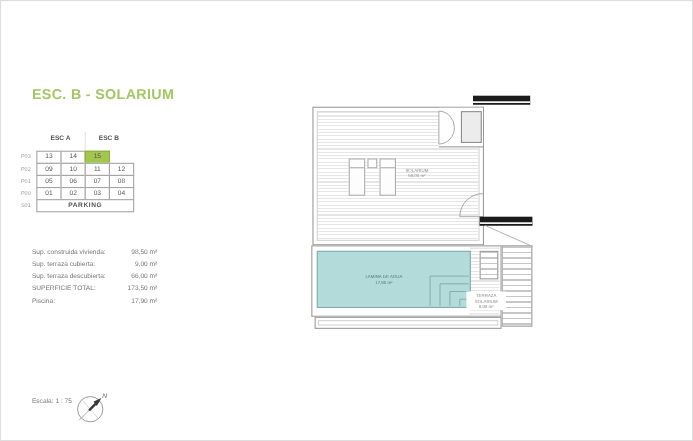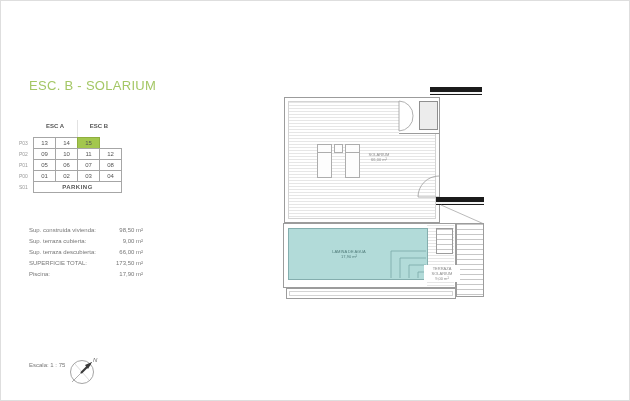--- a/index.html
+++ b/index.html
@@ -2,21 +2,21 @@
 <html><head>
 <meta charset="utf-8">
 <style>
   html,body { margin:0; padding:0; background:#fff; }
   .sheet {
     position:relative; width:630px; height:401px; background:#ffffff;
     border:1px solid #dedede; box-sizing:border-box; overflow:hidden;
     font-family:"Liberation Sans", sans-serif;
   }
   
-  .title { position:absolute; left:28px; top:77px; font-size:13px; letter-spacing:.3px; color:#a4c765; }
+  .title { position:absolute; left:28px; top:77px; font-size:13px; letter-spacing:.3px; color:#a4c765;font-weight:bold; }
 
   
   .ut { position:absolute; left:18px; top:119px; }
   .ut-head { position:relative; height:17px; width:102px; }
   .ut-head .grp { position:absolute; top:3px; width:44px; text-align:center; font-size:6px; font-weight:bold; color:#555; }
   .grp-a { left:14px; } .grp-b { left:58px; }
   .ut-sep { position:absolute; left:58px; top:0; width:1px; height:17px; background:#e2e2e2; }
   .ut-row { display:flex; height:12px; margin-top:-1px; }
   .ut-row.first { margin-top:0; }
   .ut-rowlabel { width:14px; font-size:5px; color:#9a9a9a; line-height:12px; }

